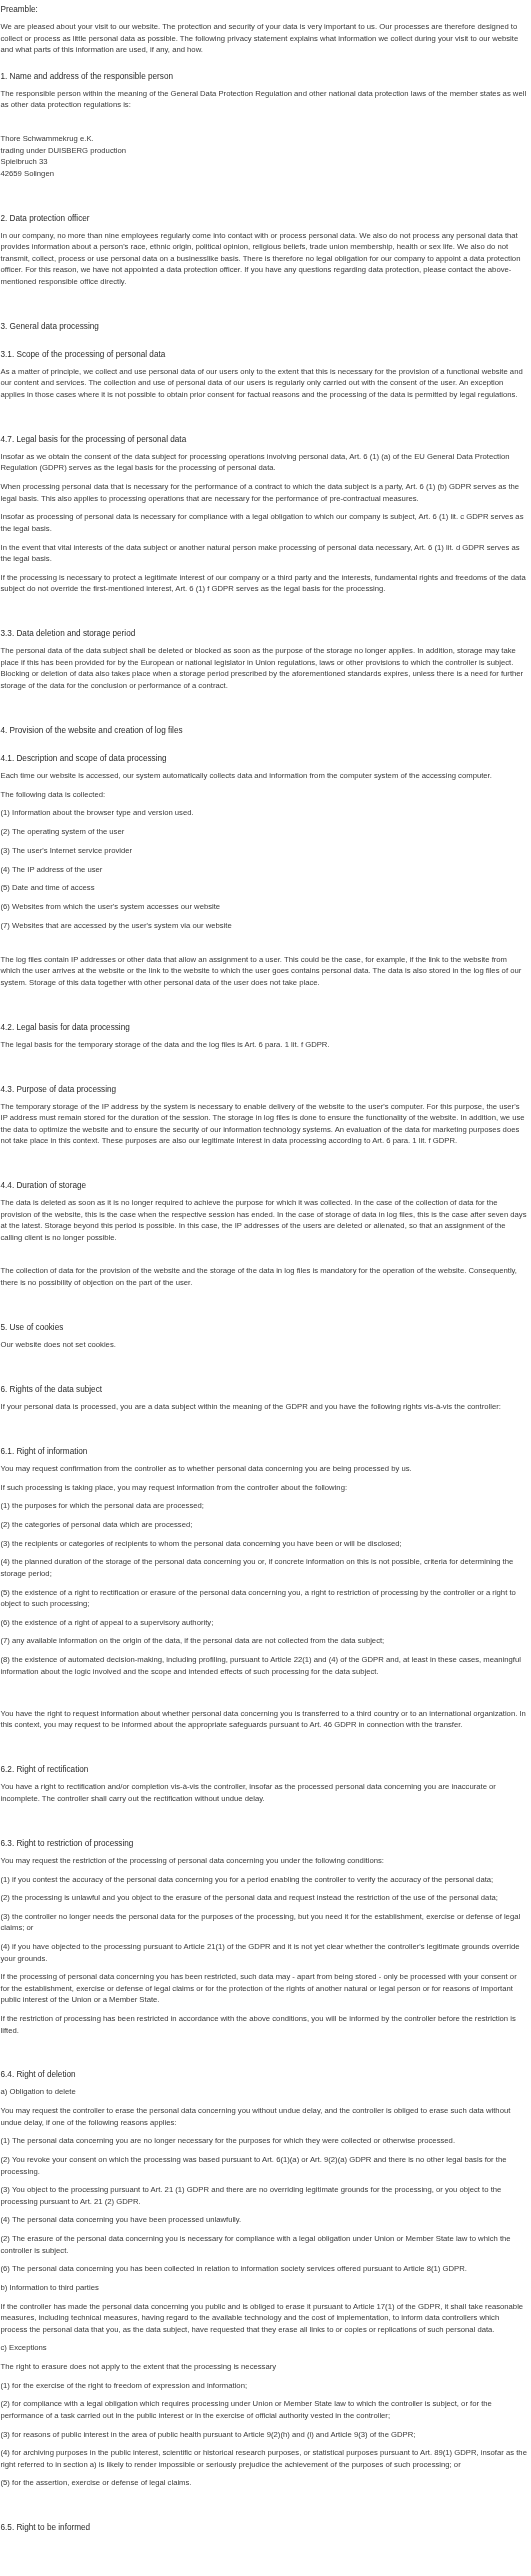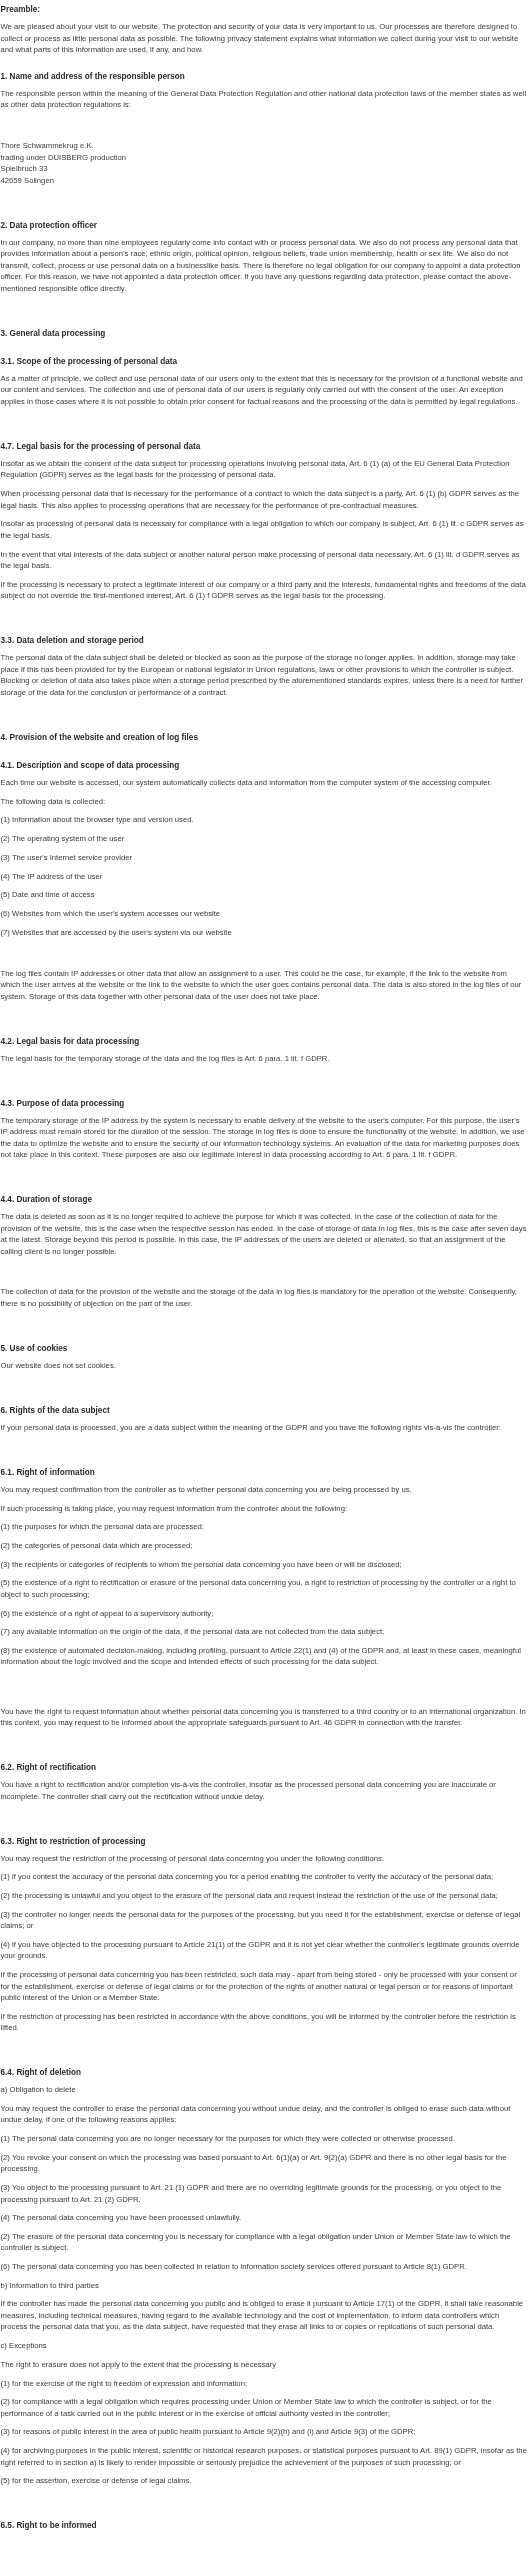--- a/index.html
+++ b/index.html
@@ -19,28 +19,28 @@
     padding: 4.1px 0 2.1px 0.5px;
     box-sizing: border-box;
   }
   .doc > :first-child { margin-top: 0; }
   p.para {
     margin: 0 0 7.2px 0;
     line-height: 11.5px;
   }
   .h {
     font-size: 8.2px;
-    font-weight: 700;
+    font-weight: 400;
     color: #2a2a2a;
     line-height: 12.4px;
     margin: 15px 0 4.6px 0;
   }
   .h + .h { margin-top: 16px; }
   .gap { height: 11.3px; }
-  .gap + .para { margin-top: 11px; }
+  .gap + .para { margin-top: 4px; }
 </style>
 </head>
 <body>
 
 <main class="doc">
     <h2 class="h">Preamble:</h2>
     <p class="para">We are pleased about your visit to our website. The protection and security of your data is very important to us. Our processes are therefore designed to collect or process as little personal data as possible. The following privacy statement explains what information we collect during your visit to our website and what parts of this information are used, if any, and how.</p>
     <h2 class="h">1. Name and address of the responsible person</h2>
     <p class="para">The responsible person within the meaning of the General Data Protection Regulation and other national data protection laws of the member states as well as other data protection regulations is:</p>
     <div class="gap"></div>
@@ -93,20 +93,21 @@
     <div class="gap"></div>
     <h2 class="h">6. Rights of the data subject</h2>
     <p class="para">If your personal data is processed, you are a data subject within the meaning of the GDPR and you have the following rights vis-à-vis the controller:</p>
     <div class="gap"></div>
     <h3 class="h">6.1. Right of information</h3>
     <p class="para">You may request confirmation from the controller as to whether personal data concerning you are being processed by us.</p>
     <p class="para">If such processing is taking place, you may request information from the controller about the following:</p>
     <p class="para">(1) the purposes for which the personal data are processed;</p>
     <p class="para">(2) the categories of personal data which are processed;</p>
     <p class="para">(3) the recipients or categories of recipients to whom the personal data concerning you have been or will be disclosed;</p>
+    <p class="para">(4) the planned duration of the storage of the personal data concerning you or, if concrete information on this is not possible, criteria for determining the storage period;</p>
     <p class="para">(5) the existence of a right to rectification or erasure of the personal data concerning you, a right to restriction of processing by the controller or a right to object to such processing;</p>
     <p class="para">(6) the existence of a right of appeal to a supervisory authority;</p>
     <p class="para">(7) any available information on the origin of the data, if the personal data are not collected from the data subject;</p>
     <p class="para">(8) the existence of automated decision-making, including profiling, pursuant to Article 22(1) and (4) of the GDPR and, at least in these cases, meaningful information about the logic involved and the scope and intended effects of such processing for the data subject.</p>
     <div class="gap" style="height: 19.6px;"></div>
     <p class="para">You have the right to request information about whether personal data concerning you is transferred to a third country or to an international organization. In this context, you may request to be informed about the appropriate safeguards pursuant to Art. 46 GDPR in connection with the transfer.</p>
     <div class="gap"></div>
     <h3 class="h">6.2. Right of rectification</h3>
     <p class="para">You have a right to rectification and/or completion vis-à-vis the controller, insofar as the processed personal data concerning you are inaccurate or incomplete. The controller shall carry out the rectification without undue delay.</p>
     <div class="gap"></div>

